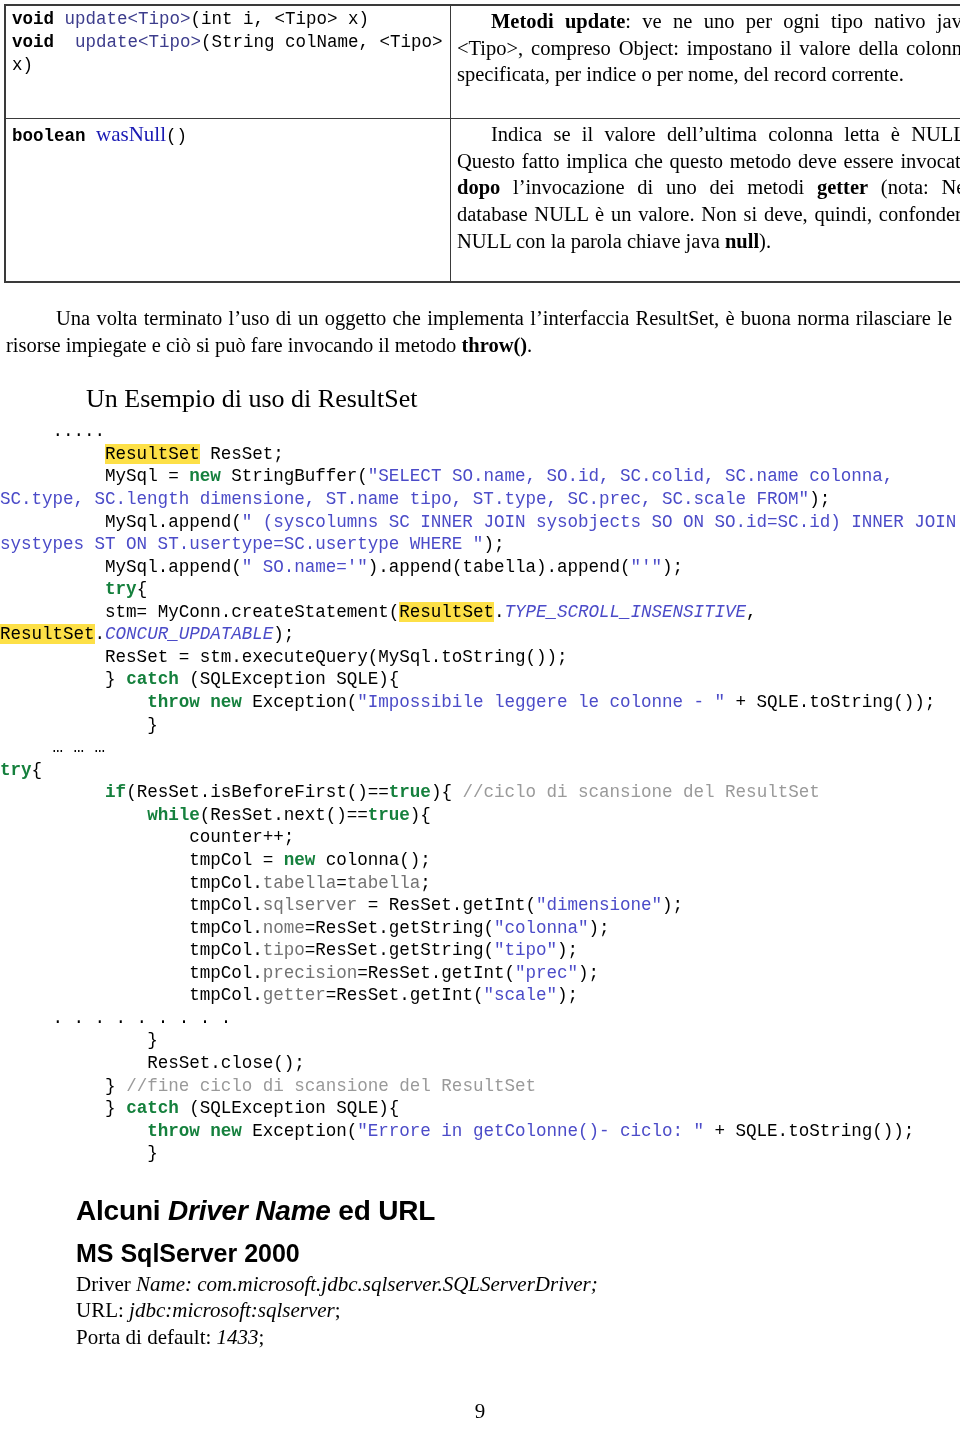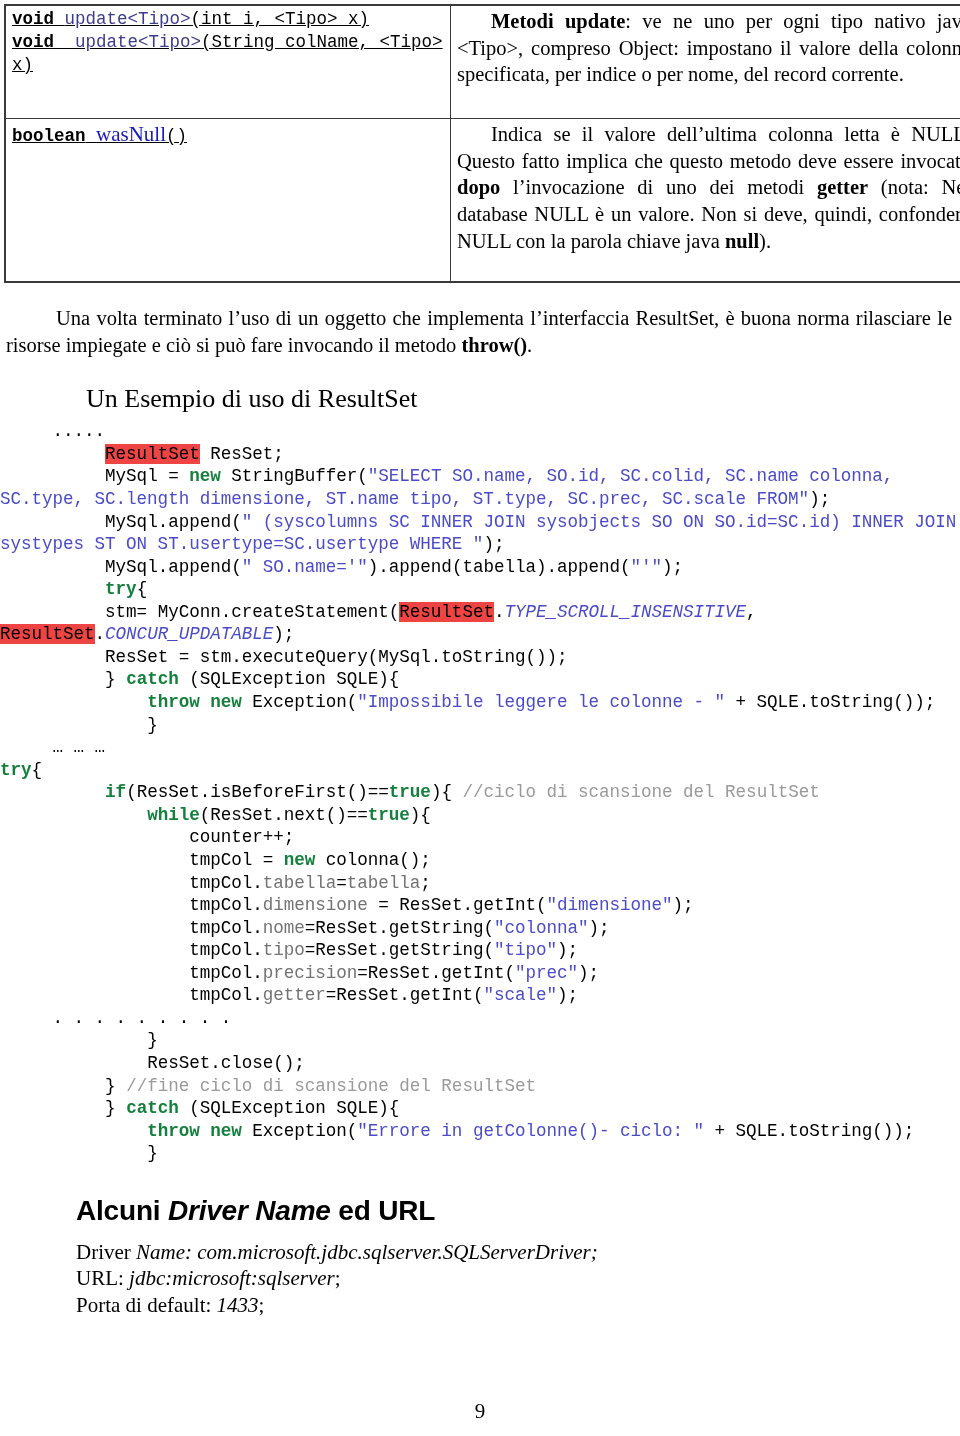--- a/index.html
+++ b/index.html
@@ -29,21 +29,21 @@
     width: 952px;
     margin: 4px 0 0 4px;
     table-layout: fixed;
     border: 2px solid #3a3a3a;
   }
   .api-table td {
     border: 1px solid #3a3a3a;
     vertical-align: top;
     padding: 2px 4px 2px 6px;
   }
-  .col-sig { width: 434px; text-decoration: underline; }
+  .col-sig { width: 434px; }
   .col-desc { width: 514px; }
 
   .sig {
     font-family: "Liberation Mono", "DejaVu Sans Mono", monospace;
     font-size: 17.5px;
     line-height: 1.32;
     color: #000;
     white-space: normal;
   }
   .kw-type { font-weight: bold; color: #000000; }
@@ -94,21 +94,21 @@
     white-space: pre-wrap;
     word-break: normal;
     margin: 6px 0 0 0;
     color: #000000;
     letter-spacing: -0.05px;
   }
   .code .kw   { color: #15803d; font-weight: bold; }
   .code .str  { color: #4b4bc8; }
   .code .fld  { color: #737373; }
   .code .cmt  { color: #9a9a9a; }
-  .code .hl   { background: #ef4444; }
+  .code .hl   { background: #fde047; }
   .code .it   { color: #4b4bc8; font-style: italic; }
 
   
   .h-sans {
     font-family: "Liberation Sans", sans-serif;
     font-weight: bold;
     color: #000;
   }
   .h1-drv {
     font-size: 28px;
@@ -189,34 +189,35 @@
           } <span class="kw">catch</span> (SQLException SQLE){
               <span class="kw">throw new</span> Exception(<span class="str">"Impossibile leggere le colonne - "</span> + SQLE.toString());
               }
      … … …
 <span class="kw">try</span>{
           <span class="kw">if</span>(ResSet.isBeforeFirst()==<span class="kw">true</span>){ <span class="cmt">//ciclo di scansione del ResultSet</span>
               <span class="kw">while</span>(ResSet.next()==<span class="kw">true</span>){
                   counter++;
                   tmpCol = <span class="kw">new</span> colonna();
                   tmpCol.<span class="fld">tabella</span>=<span class="fld">tabella</span>;
-                  tmpCol.<span class="fld">dimensione</span> = ResSet.getInt(<span class="str">"dimensione"</span>);
+                  tmpCol.<span class="fld">sqlserver</span> = ResSet.getInt(<span class="str">"dimensione"</span>);
                   tmpCol.<span class="fld">nome</span>=ResSet.getString(<span class="str">"colonna"</span>);
                   tmpCol.<span class="fld">tipo</span>=ResSet.getString(<span class="str">"tipo"</span>);
                   tmpCol.<span class="fld">precision</span>=ResSet.getInt(<span class="str">"prec"</span>);
                   tmpCol.<span class="fld">getter</span>=ResSet.getInt(<span class="str">"scale"</span>);
      . . . . . . . . .
               }
               ResSet.close();
           } <span class="cmt">//fine ciclo di scansione del ResultSet</span>
           } <span class="kw">catch</span> (SQLException SQLE){
               <span class="kw">throw new</span> Exception(<span class="str">"Errore in getColonne()- ciclo: "</span> + SQLE.toString());
               }</pre>
 
   <div class="h-sans h1-drv">Alcuni <i>Driver Name</i> ed URL</div>
+  <div class="h-sans h2-drv">MS SqlServer 2000</div>
   <div class="drv-lines">
     <div>Driver <i>Name: com.microsoft.jdbc.sqlserver.SQLServerDriver;</i></div>
     <div>URL: <i>jdbc:microsoft:sqlserver</i>;</div>
     <div>Porta di default: <i>1433</i>;</div>
   </div>
 
   <div class="page-num">9</div>
 
 </div>
 

